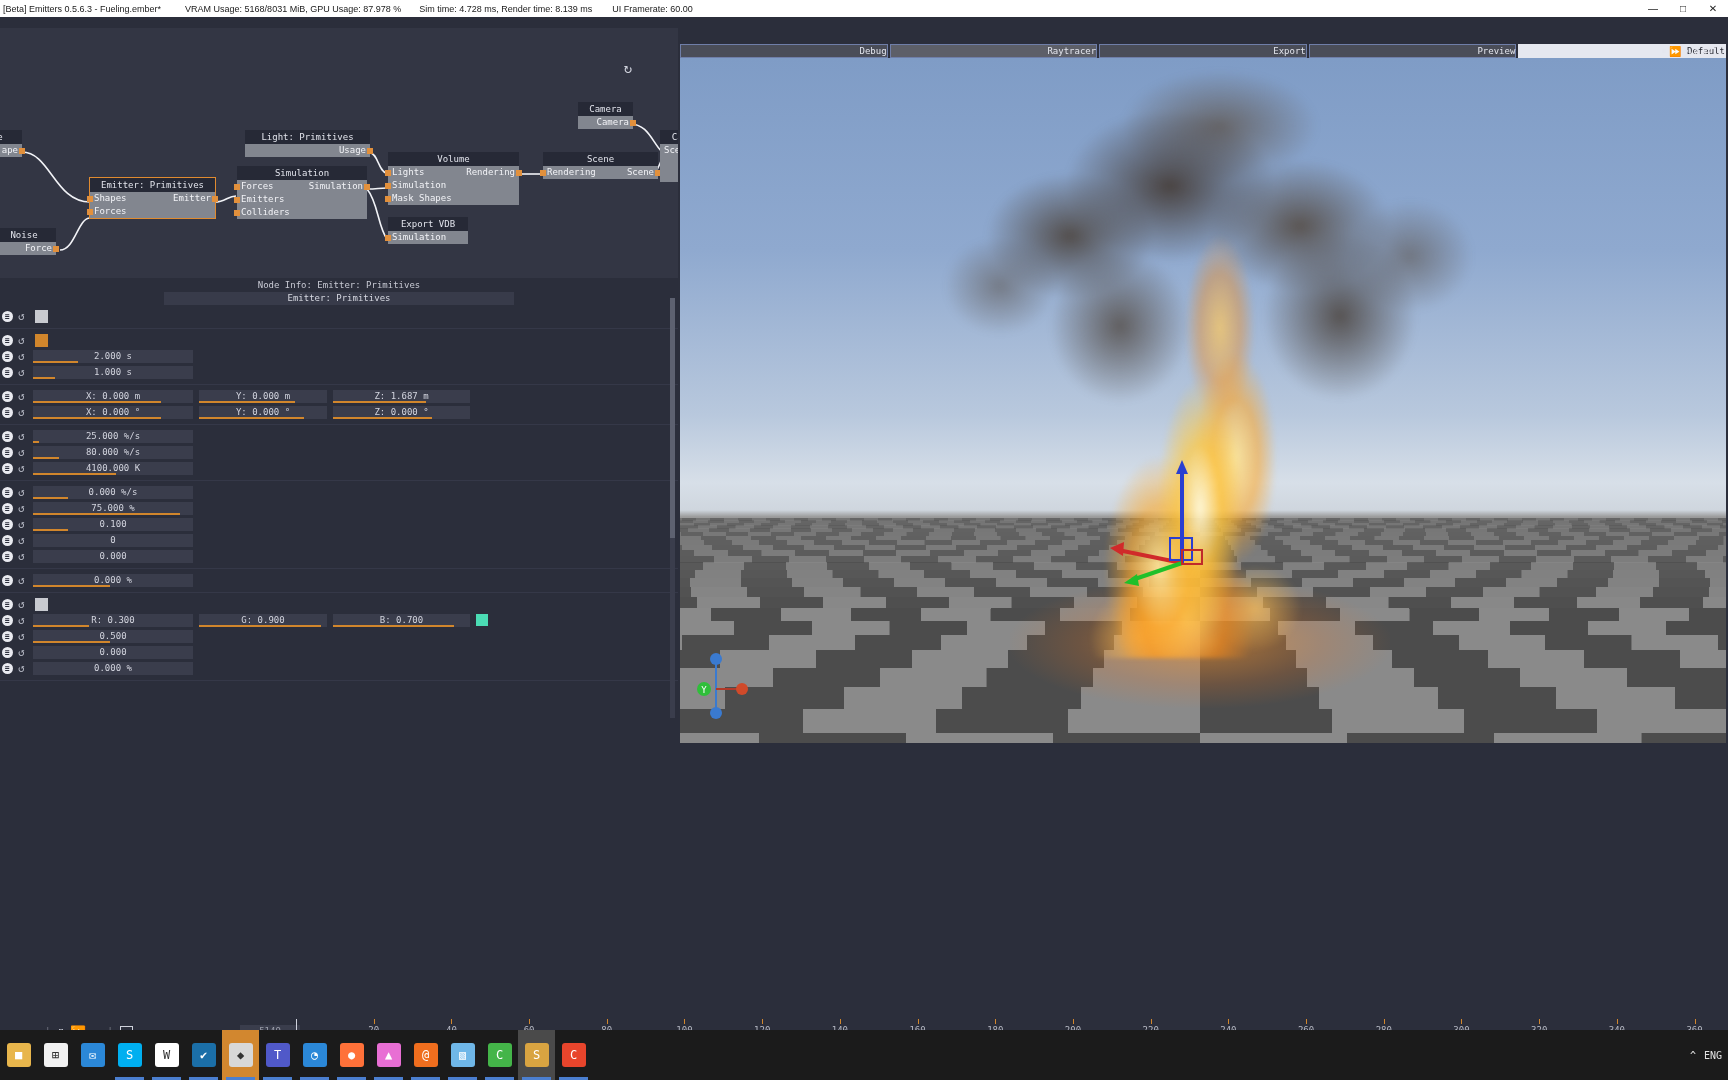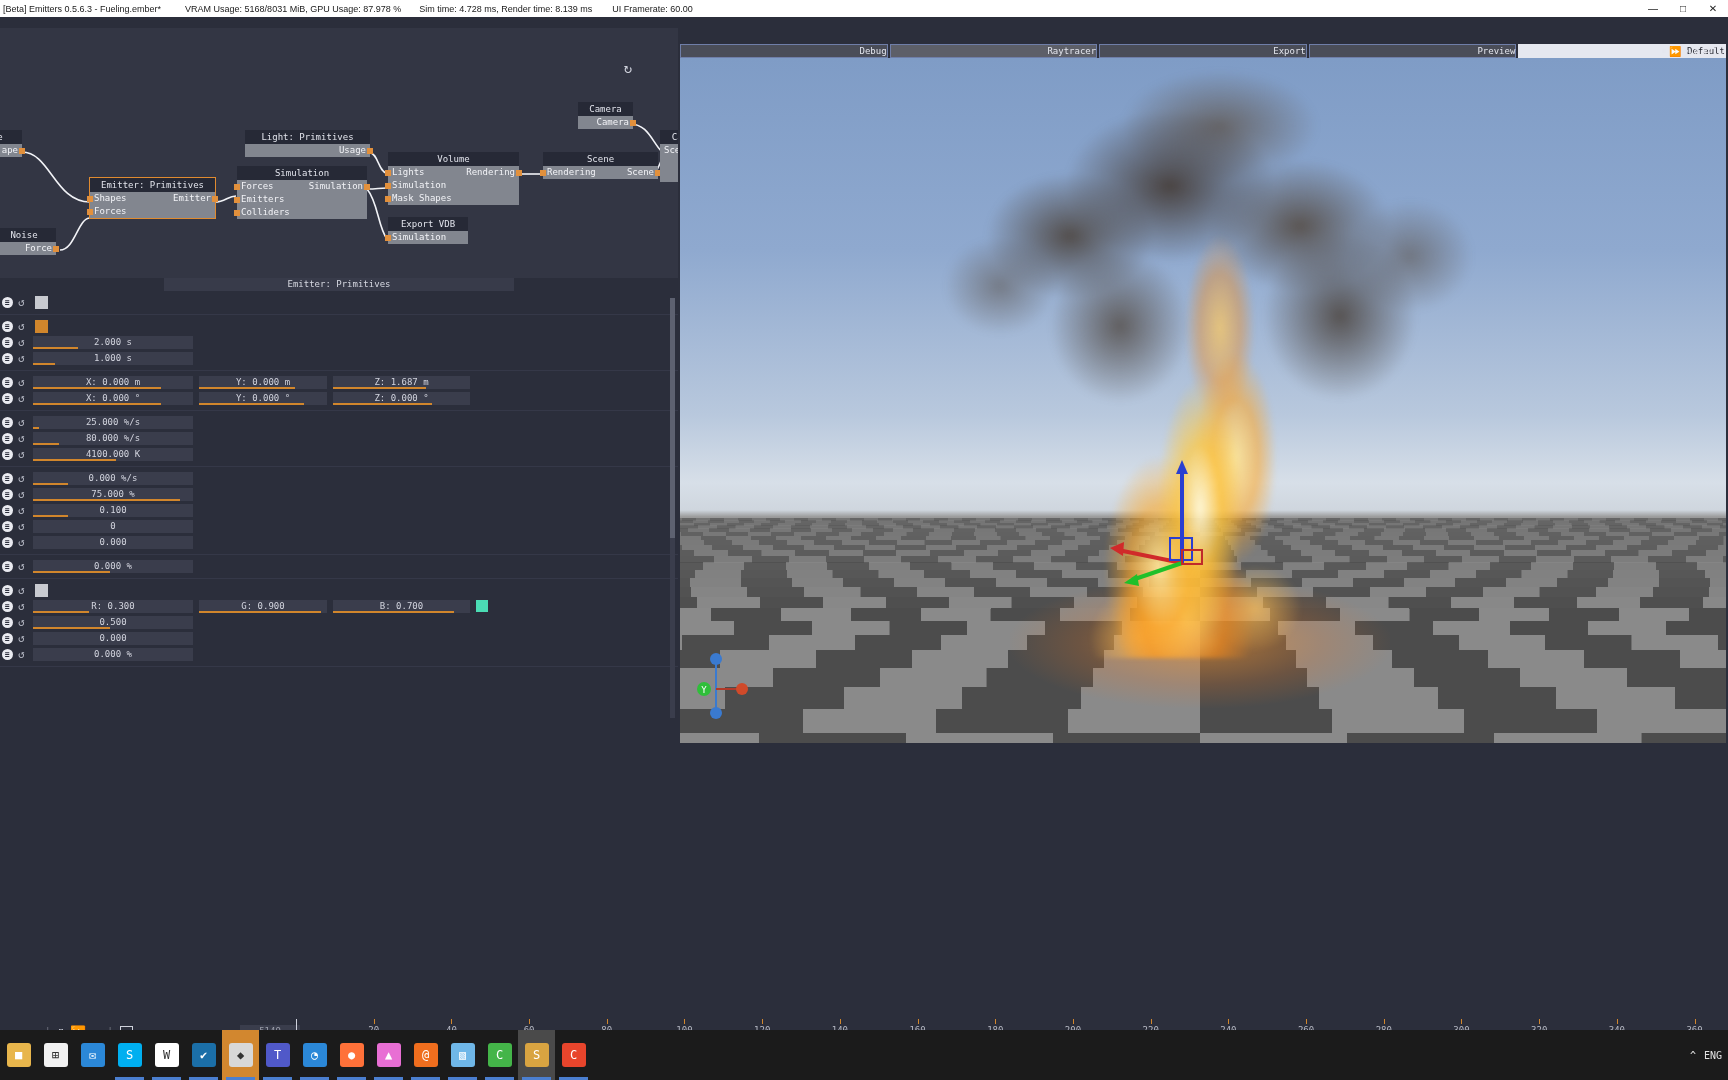--- a/index.html
+++ b/index.html
@@ -323,20 +323,21 @@
           <div class="prow">
             <span class="lbl-in">Sce</span>
           </div>
         </div>
       </div>
 
     </div>
   </div>
 
   <div id="nodeinfo">
+    <div id="nodeinfo-title">Node Info: Emitter: Primitives</div>
     <div id="nodeinfo-name">Emitter: Primitives</div>
     <div id="nodeinfo-rows">
         <div class="grp">
           <div class="row">
             <span class="ricon burger">≡</span>
             <span class="ricon reload">↺</span>
             <div class="swatch" style="background: rgb(200, 202, 208);"></div>
           </div>
         </div>
         <div class="grp">

